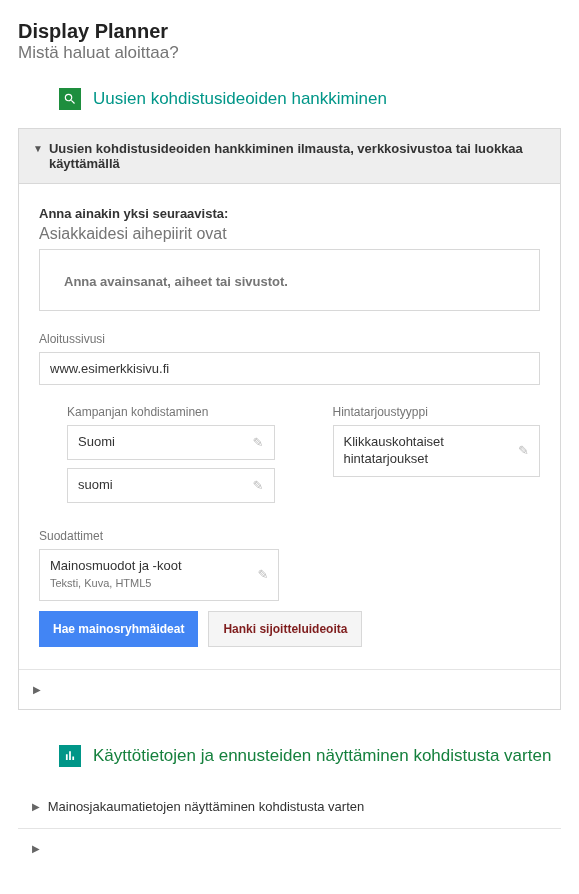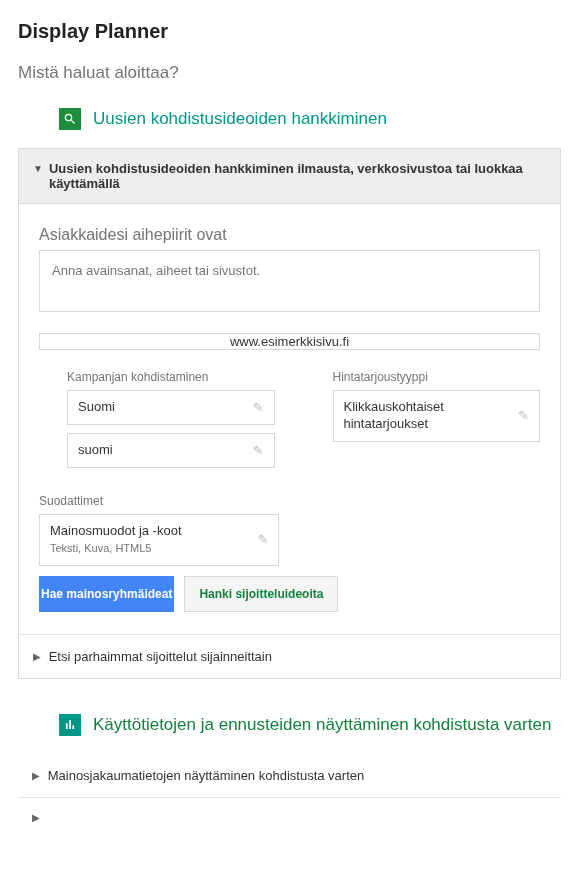--- a/index.html
+++ b/index.html
@@ -8,21 +8,21 @@
       font-size: 13px;
       color: #333;
       background: #fff;
       width: 579px;
       padding: 20px 18px;
     }
     .page-title {
       font-size: 20px;
       font-weight: bold;
       color: #222;
-      margin-bottom: 20px;
+      margin-bottom: 0;
     }
     .page-subtitle {
       font-size: 17px;
       color: #757575;
       margin-bottom: 25px;
     }
     .section-header {
       display: flex;
       align-items: flex-end;
       margin-bottom: 18px;
@@ -78,42 +78,42 @@
       margin-bottom: 4px;
     }
     .form-label-sub {
       font-size: 16px;
       color: #757575;
       margin-bottom: 6px;
     }
     .textarea {
       width: 100%;
       border: 1px solid #d8d8d8;
-      padding: 12px;
+      padding: 24px;
       font-size: 13px;
       font-family: inherit;
       color: #999;
       resize: none;
       height: 62px;
       margin-bottom: 18px;
+      font-weight: bold;
     }
     .field-label {
       font-size: 12px;
       color: #757575;
       margin-bottom: 6px;
     }
     .text-input {
       width: 100%;
       border: 1px solid #d8d8d8;
-      padding: 0 10px;
+      padding: 8px 10px;
       font-size: 13px;
       font-family: inherit;
       color: #333;
       margin-bottom: 20px;
-      text-align: center;
     }
     .two-col {
       display: flex;
       gap: 30px;
       margin-bottom: 18px;
     }
     .col { flex: 1; padding-left: 28px; }
     .selector-box {
       border: 1px solid #d8d8d8;
       padding: 8px 10px;
@@ -137,28 +137,28 @@
     }
     .button-row {
       margin-top: 10px;
       display: flex;
       gap: 10px;
     }
     .btn-primary {
       background: #4285f4;
       color: #fff;
       border: none;
-      padding: 10px 2px;
+      padding: 10px 14px;
       font-size: 12px;
       font-weight: bold;
       cursor: pointer;
     }
     .btn-secondary {
       background: #f5f5f5;
-      color: #15803d;
+      color: #7f1d1d;
       border: 1px solid #d8d8d8;
       padding: 10px 14px;
       font-size: 12px;
       font-weight: bold;
       cursor: pointer;
     }
     .expandable-row {
       border-top: 1px solid #e4e4e4;
       padding: 14px 14px;
       font-size: 13px;
@@ -194,23 +194,25 @@
   </div>
   <div class="section-title">Uusien kohdistusideoiden hankkiminen</div>
 </div>
 
 <div class="panel">
   <div class="panel-header">
     <span class="chevron">▼</span>
     <span>Uusien kohdistusideoiden hankkiminen ilmausta, verkkosivustoa tai luokkaa käyttämällä</span>
   </div>
   <div class="panel-body">
+    <div class="form-label-bold">Anna ainakin yksi seuraavista:</div>
     <div class="form-label-sub">Asiakkaidesi aihepiirit ovat</div>
     <textarea class="textarea" placeholder="Anna avainsanat, aiheet tai sivustot." style=""></textarea>
 
+    <div class="field-label">Aloitussivusi</div>
     <input class="text-input" type="text" value="www.esimerkkisivu.fi" style="">
 
     <div class="two-col">
       <div class="col">
         <div class="field-label">Kampanjan kohdistaminen</div>
         <div class="selector-box">
           <span class="selector-text">Suomi</span>
           <span class="pencil">✎</span>
         </div>
         <div class="selector-box">
@@ -239,21 +241,20 @@
     </div>
 
     <div class="button-row">
       <button class="btn-primary">Hae mainosryhmäideat</button>
       <button class="btn-secondary">Hanki sijoitteluideoita</button>
     </div>
   </div>
 
   <div class="expandable-row" style="border-top:1px solid #e4e4e4">
     <span class="arrow">▶</span>
-    <span>Etsi parhaimmat sijoittelut sijainneittain</span>
   </div>
 </div>
 
 <div class="section-header teal2">
   <div class="icon-box icon-chart">
     <svg width="14" height="14" viewBox="0 0 24 24" class="svg-icon">
         <path d="M5 9h3v10H5V9zm5.5-5h3v15h-3V4zM16 13h3v6h-3v-6z"></path>
       </svg>
   </div>
   <div class="section-title">Käyttötietojen ja ennusteiden näyttäminen kohdistusta varten</div>

